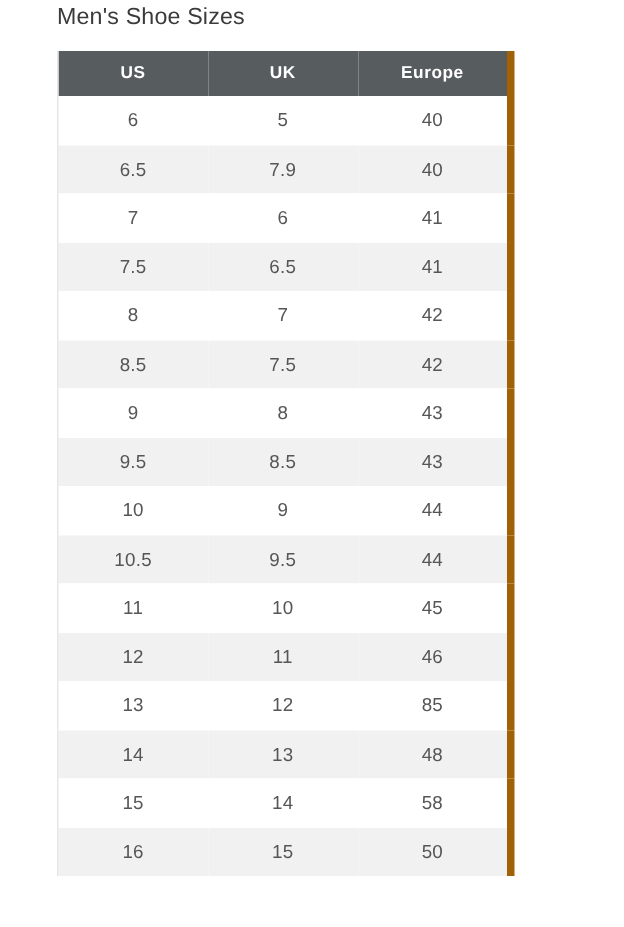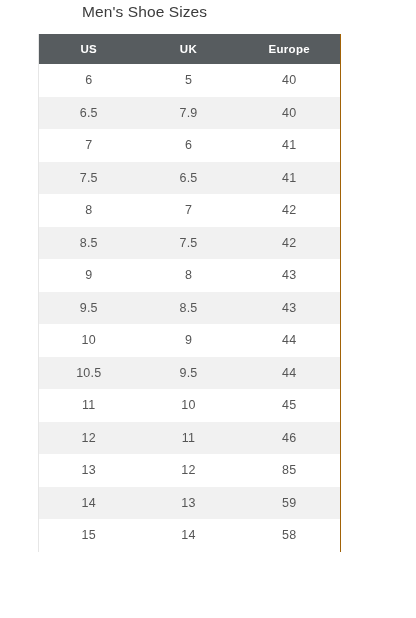--- a/index.html
+++ b/index.html
@@ -27,30 +27,29 @@
   .page-title {
     position: absolute;
     left: 38px;
     top: 2px;
     font-size: 15.5px;
     font-weight: 400;
     letter-spacing: 0.1px;
     color: #3b3b3b;
     line-height: 20px;
     white-space: nowrap;
-    margin-left: 44px;
   }
 
   .size-table {
     position: absolute;
     left: 38px;
     top: 34px;
     width: 302px;
     border-left: 1px solid #e6e6e6;
-    border-right: 1px solid #a16207;
+    border-right: 5px solid #a16207;
     box-sizing: border-box;
     border-collapse: collapse;
     table-layout: fixed;
   }
 
   .size-table thead tr {
     background: #575c5f;
   }
 
   .size-table thead th {
@@ -170,23 +169,28 @@
           <td>46</td>
         </tr>
         <tr>
           <td>13</td>
           <td>12</td>
           <td>85</td>
         </tr>
         <tr>
           <td>14</td>
           <td>13</td>
-          <td>59</td>
+          <td>48</td>
         </tr>
         <tr>
           <td>15</td>
           <td>14</td>
           <td>58</td>
+        </tr>
+        <tr>
+          <td>16</td>
+          <td>15</td>
+          <td>50</td>
         </tr>
       </tbody>
   </table>
 
 </div>
 
 </body></html>

